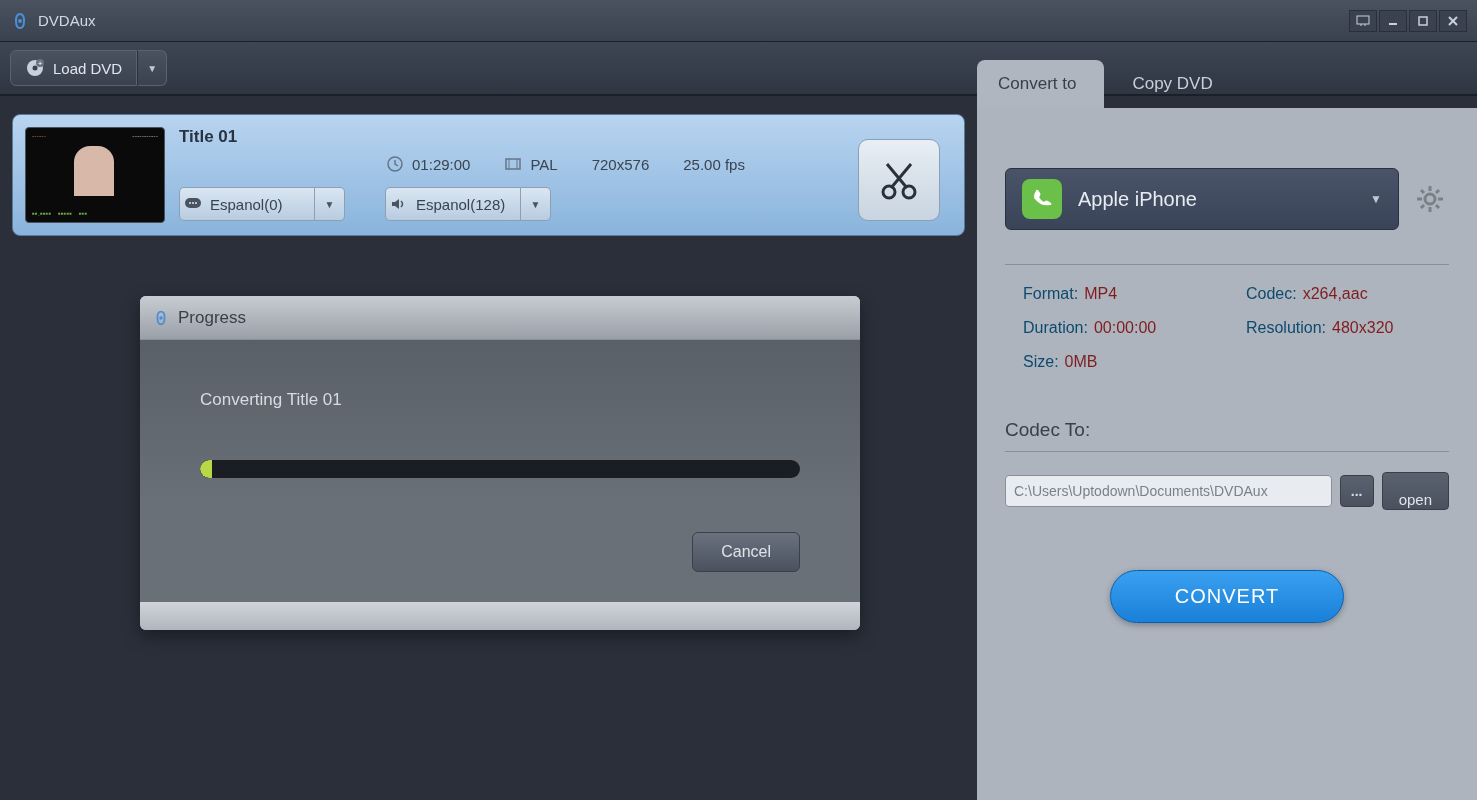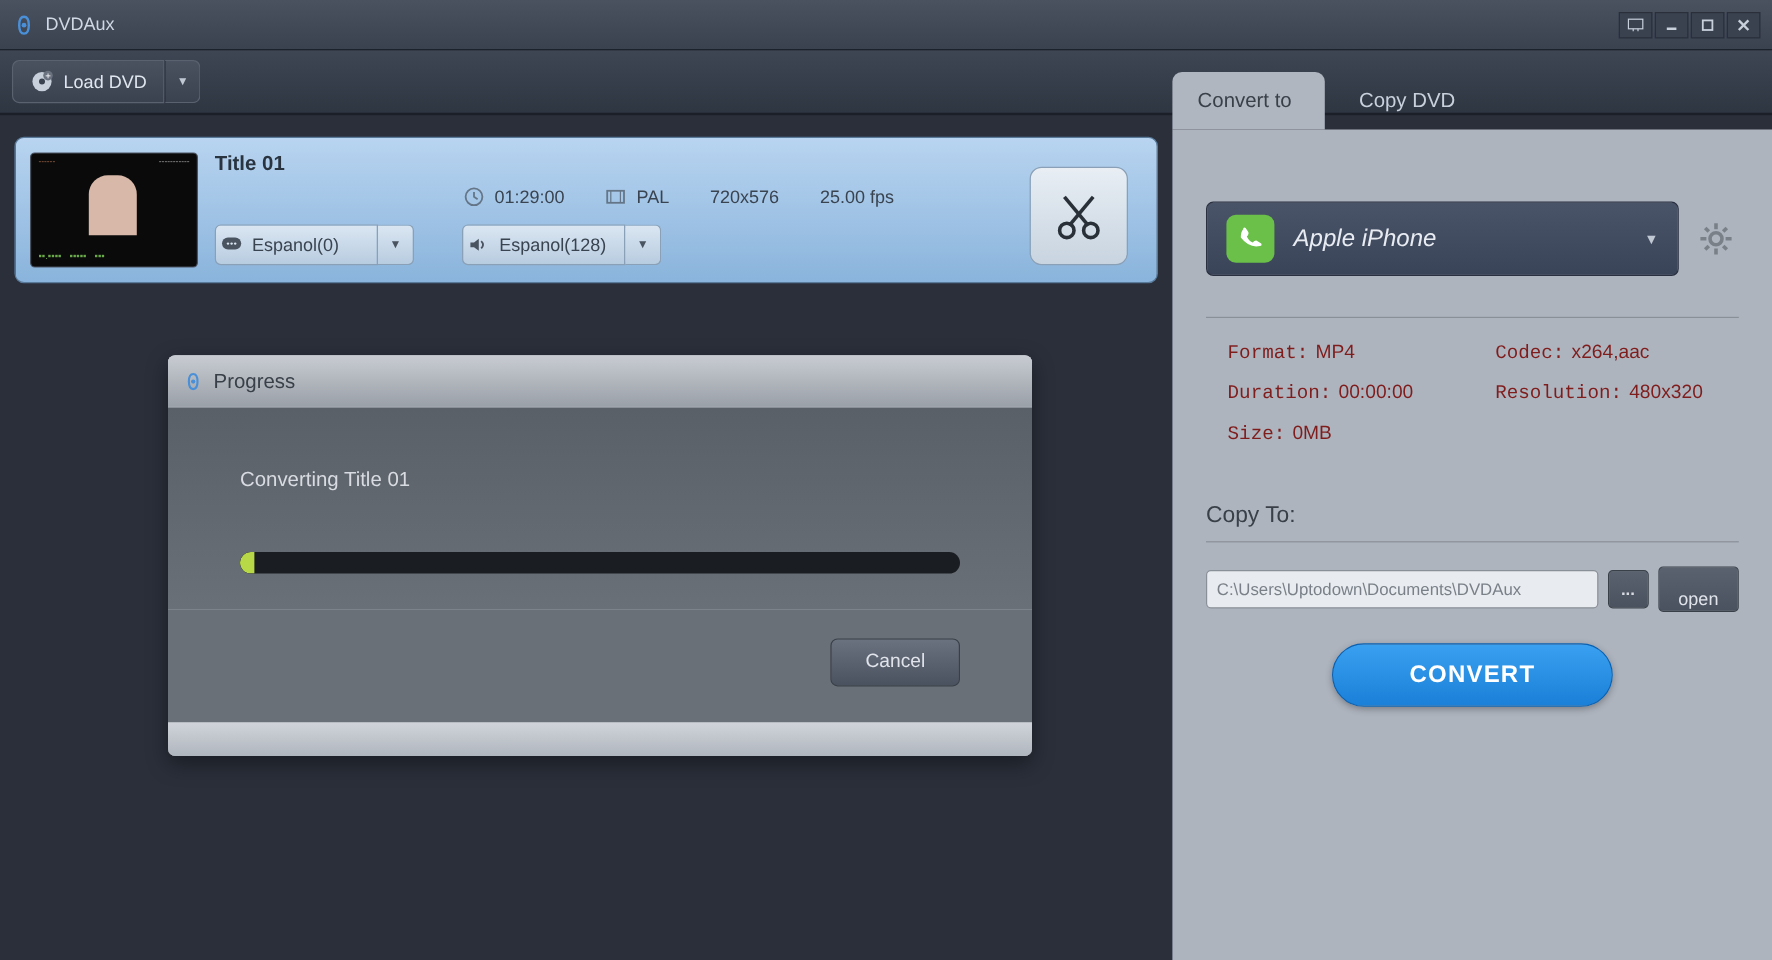--- a/index.html
+++ b/index.html
@@ -57,40 +57,40 @@
 .progress-status { color: #d8dce2; font-size: 17px; margin-bottom: 50px; }
 .progress-bar-bg { height: 18px; background: #1a1d22; border-radius: 9px; overflow: hidden; position: relative; }
 .progress-bar-fill { height: 100%; width: 2%; background: #b8d848; border-radius: 9px 0 0 9px; }
 .progress-actions { display: flex; justify-content: flex-end; padding: 24px 60px 30px; background: #6a7078; }
 .cancel-btn { padding: 10px 28px; background: linear-gradient(to bottom, #6a7280, #4a5260); border: 1px solid #3a4048; border-radius: 6px; color: #e0e4ea; font-size: 16px; cursor: pointer; }
 .progress-footer { height: 28px; background: linear-gradient(to bottom, #d0d4da, #b0b6be); }
 
 
 .right-content { background: #aeb4be; border-radius: 0 0 8px 8px; height: 100%; padding: 60px 28px 28px; margin-top: 12px; }
 .profile-row { display: flex; align-items: center; gap: 12px; margin-bottom: 34px; }
-.profile-select { flex: 1; height: 62px; background: linear-gradient(to bottom, #4a5468, #3a4458); border: 1px solid #2a3040; border-radius: 6px; display: flex; align-items: center; padding: 0 16px; gap: 16px; cursor: pointer; font-style: italic; }
+.profile-select { flex: 1; height: 62px; background: linear-gradient(to bottom, #4a5468, #3a4458); border: 1px solid #2a3040; border-radius: 6px; display: flex; align-items: center; padding: 0 16px; gap: 16px; cursor: pointer; }
 .profile-icon { width: 40px; height: 40px; background: #6ac048; border-radius: 8px; display: flex; align-items: center; justify-content: center; }
 .profile-label { flex: 1; color: #e8ecf2; font-size: 20px; }
 .profile-caret { color: #c0c8d4; font-size: 12px; }
 .gear-btn { width: 38px; height: 38px; display: flex; align-items: center; justify-content: center; cursor: pointer; color: #7a8088; }
 
 .section-label { color: #3a4048; font-size: 19px; margin-bottom: 10px; }
 .section-divider { height: 1px; background: #8a9098; margin-bottom: 20px; }
 
 .details-grid { display: grid; grid-template-columns: 1fr 1fr; gap: 16px 20px; margin-bottom: 48px; padding-left: 18px; }
 .detail { display: flex; gap: 6px; font-size: 16px; }
-.detail-key { color: #7f1d1d; font-family: Liberation Mono, monospace; }
+.detail-key { color: #0c4a6e; }
 .detail-val { color: #7f1d1d; }
 
-.saveto-row { display: flex; gap: 8px; align-items: center; margin-bottom: 26px; }
+.saveto-row { display: flex; gap: 8px; align-items: center; margin-bottom: 60px; }
 .saveto-input { flex: 1; height: 32px; padding: 0 8px; background: #e8ecf0; border: 1px solid #8a9098; border-radius: 4px; color: #7a8088; font-size: 14px; }
 .browse-btn { width: 34px; height: 32px; background: linear-gradient(to bottom, #5a6270, #4a5260); border: 1px solid #3a4048; border-radius: 4px; color: #d8dce2; font-size: 14px; cursor: pointer; font-weight: bold; }
 .open-btn { padding: 18px 16px; height: 32px; background: linear-gradient(to bottom, #5a6270, #4a5260); border: 1px solid #3a4048; border-radius: 4px; color: #e0e4ea; font-size: 15px; cursor: pointer; }
 
-.convert-btn { display: block; margin: 0 auto; padding: 14px 64px; background: linear-gradient(to bottom, #3aa0f0, #1a80d8); border: 1px solid #0a60b0; border-radius: 28px; color: #fff; font-size: 20px; font-weight: bold; letter-spacing: 1px; cursor: pointer; box-shadow: 0 2px 6px rgba(0,0,0,0.3); }
+.convert-btn { display: block; margin: 0 auto; padding: 14px 64px; background: linear-gradient(to bottom, #3aa0f0, #1a80d8); border: 1px solid #0a60b0; border-radius: 28px; color: #fff; font-size: 20px; font-weight: normal; letter-spacing: 1px; cursor: pointer; box-shadow: 0 2px 6px rgba(0,0,0,0.3); }
 </style>
 </head>
 <body>
 
 <div class="titlebar">
   <svg class="titlebar-logo" viewBox="0 0 20 20">
       <path d="M10 3 Q6 3 6 10 Q6 17 10 17 Q14 17 14 10 Q14 3 10 3" fill="none" stroke="#4a90d8" stroke-width="2"></path>
       <circle cx="10" cy="10" r="2" fill="#4a90d8"></circle>
     </svg>
   <span class="titlebar-title">DVDAux</span>
@@ -272,21 +272,21 @@
         <div class="detail">
             <span class="detail-key">Resolution:</span>
             <span class="detail-val">480x320</span>
           </div>
         <div class="detail">
             <span class="detail-key">Size:</span>
             <span class="detail-val">0MB</span>
           </div>
       </div>
 
-      <div class="section-label">Copy To:</div>
+      <div class="section-label">Codec To:</div>
       <div class="section-divider"></div>
       <div class="saveto-row">
         <input class="saveto-input" readonly="" value="C:\Users\Uptodown\Documents\DVDAux" style="">
         <button class="browse-btn">...</button>
         <button class="open-btn">open</button>
       </div>
 
       <button class="convert-btn">CONVERT</button>
     </div>
   </div>

